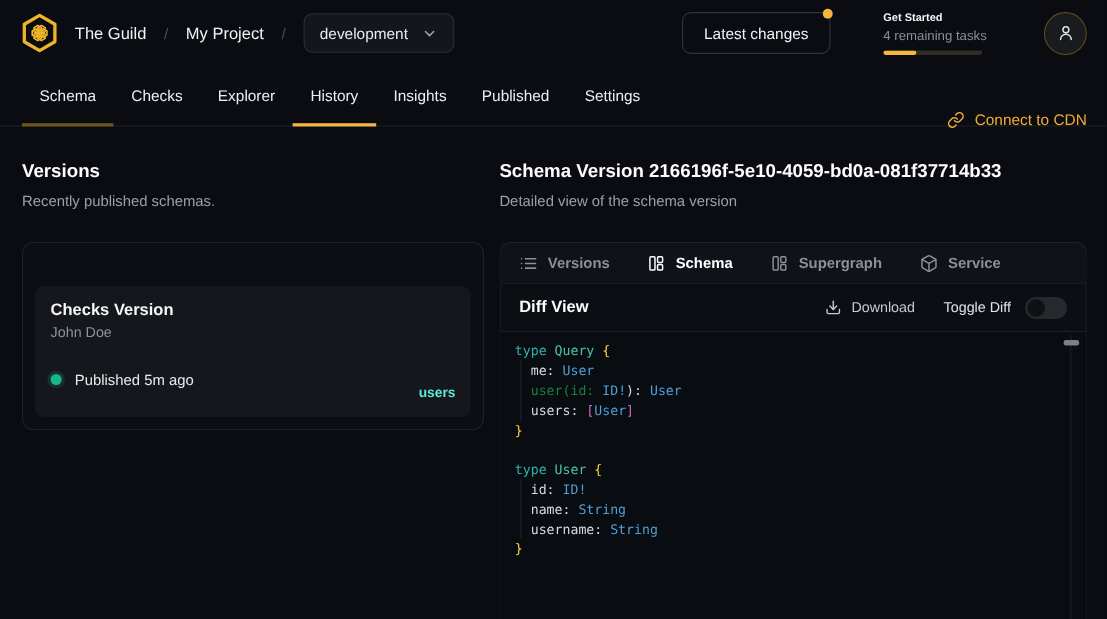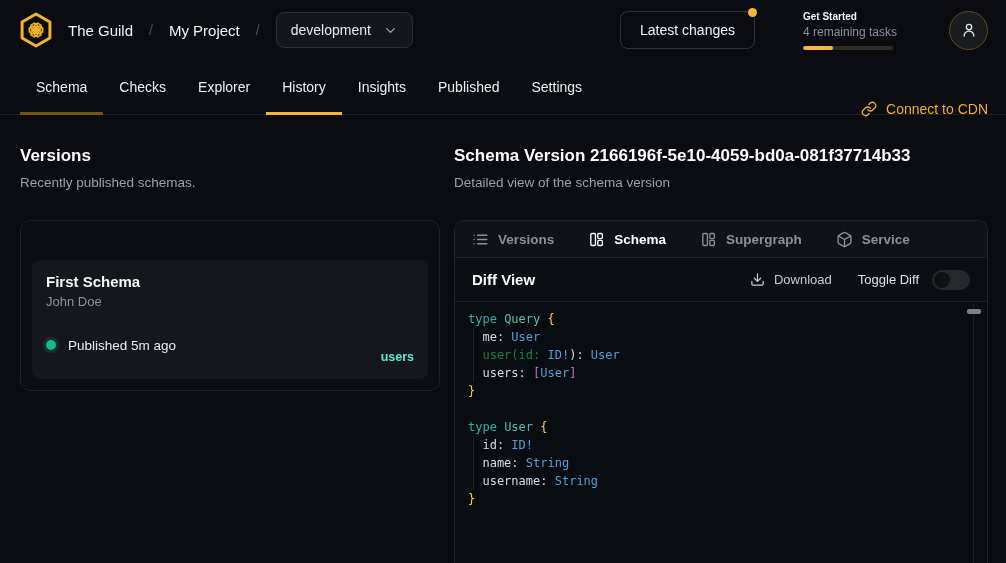--- a/index.html
+++ b/index.html
@@ -169,21 +169,21 @@
   </div>
 </div>
 
 <div class="main">
 
   <div>
     <div class="col-title">Versions</div>
     <div class="col-sub">Recently published schemas.</div>
     <div class="outer-card">
       <div class="inner-card">
-        <div class="iv-title">First Schema</div>
+        <div class="iv-title">Checks Version</div>
         <div class="iv-author">John Doe</div>
         <div class="iv-row">
           <span class="dot"></span>
           <span>Published 5m ago</span>
           <span class="iv-service">users</span>
         </div>
       </div>
     </div>
   </div>
 

